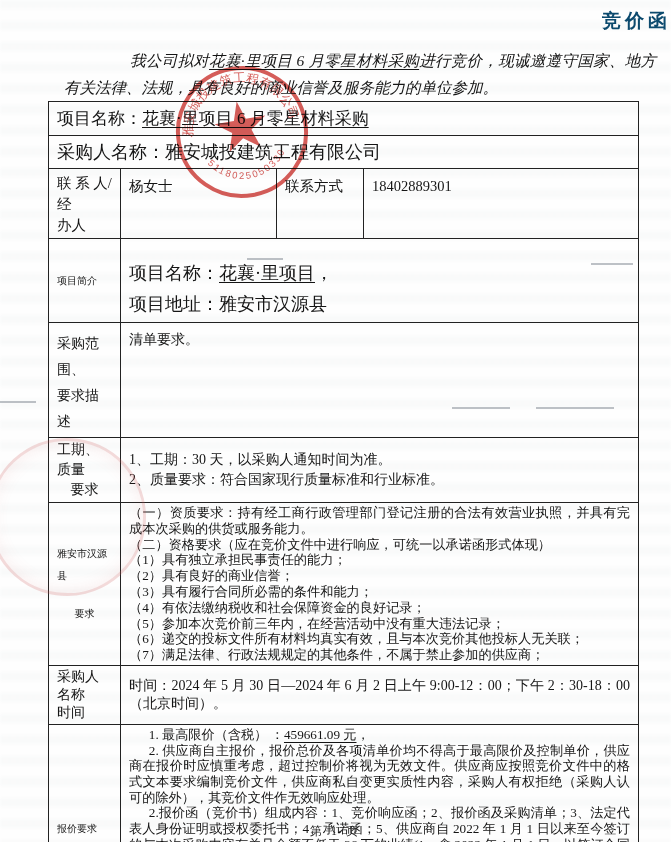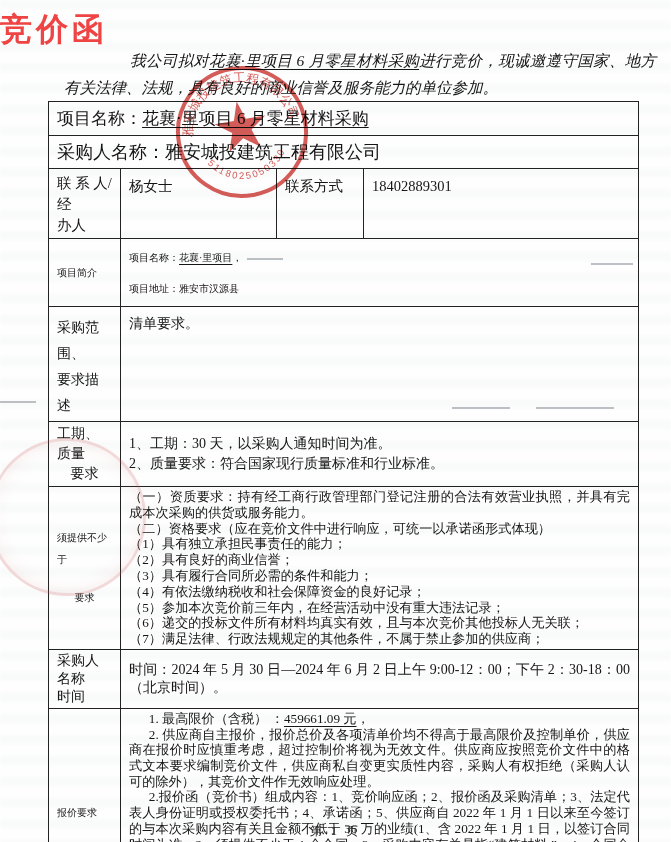--- a/index.html
+++ b/index.html
@@ -9,23 +9,23 @@
     font-family:"Liberation Serif","DejaVu Serif",serif;
   }
   
   .scan-noise{
     position:absolute;inset:0;pointer-events:none;
     background:
       repeating-linear-gradient(180deg, rgba(120,125,140,0.03) 0 9px, transparent 9px 21px);
     filter:blur(1px);
   }
   .page-title{
-    position:absolute;top:8px;left:0;width:100%;text-align:left;
+    position:absolute;top:8px;left:0;width:100%;text-align:right;
     font-family:"Liberation Sans","DejaVu Sans",sans-serif;
-    font-weight:bold;font-size:32px;letter-spacing:4px;color:#ef4444;
+    font-weight:bold;font-size:19px;letter-spacing:4px;color:#0c4a6e;
   }
   .intro{
     position:absolute;top:47px;left:64px;width:592px;
     font-size:15.5px;line-height:27px;text-align:justify;text-indent:66px;font-style:italic;
   }
   .u{text-decoration:underline;text-underline-offset:3px;}
 
   table.doc{
     position:absolute;left:48px;top:101px;width:591px;
     border-collapse:collapse;table-layout:fixed;
@@ -47,21 +47,21 @@
   tr.r7 td{height:155px;}
   tr.r8 td{height:37px;font-size:14px;line-height:18px;}
   tr.r9 td{height:205px;}
 
   td.lbl{font-size:10px;line-height:22px;text-align:left;}
   td.lbl .c{text-align:center;}
   td.lbl .gap{margin-top:16px;}
   tr.r5 td.lbl{line-height:26px;padding-left:8px;}
   tr.r8 td.lbl{line-height:18px;font-size:14px;}
 
-  tr.r4 td.val{line-height:31px;vertical-align:top;padding-top:3px;font-size:10px;}
+  tr.r4 td.val{line-height:31px;vertical-align:top;padding-top:19px;font-size:18px;}
   tr.r7 td.val{font-size:13.2px;line-height:15.8px;vertical-align:top;padding-top:2px;}
   tr.r9 td.val{font-size:13.2px;line-height:15.7px;vertical-align:top;padding-top:2px;}
   td.val p{margin:0;}
   td.val p.ind{text-indent:1.5em;}
 
   .footer{
     position:absolute;top:823px;left:0;width:100%;text-align:center;
     font-size:12px;letter-spacing:3px;color:#222;
   }
 
@@ -141,21 +141,21 @@
       <div class="c">要求</div>
     </td>
     <td class="val" colspan="3">
       <p>1、工期：30 天，以采购人通知时间为准。</p>
       <p>2、质量要求：符合国家现行质量标准和行业标准。</p>
     </td>
   </tr>
 
   <tr class="r7">
     <td class="lbl">
-      <div>须提供不少于</div>
+      <div>雅安市汉源县</div>
       <div class="c gap">要求</div>
     </td>
     <td class="val" colspan="3">
       <p>（一）资质要求：持有经工商行政管理部门登记注册的合法有效营业执照，并具有完成本次采购的供货或服务能力。</p>
       <p>（二）资格要求（应在竞价文件中进行响应，可统一以承诺函形式体现）</p>
       <p>（1）具有独立承担民事责任的能力；</p>
       <p>（2）具有良好的商业信誉；</p>
       <p>（3）具有履行合同所必需的条件和能力；</p>
       <p>（4）有依法缴纳税收和社会保障资金的良好记录；</p>
       <p>（5）参加本次竞价前三年内，在经营活动中没有重大违法记录；</p>

